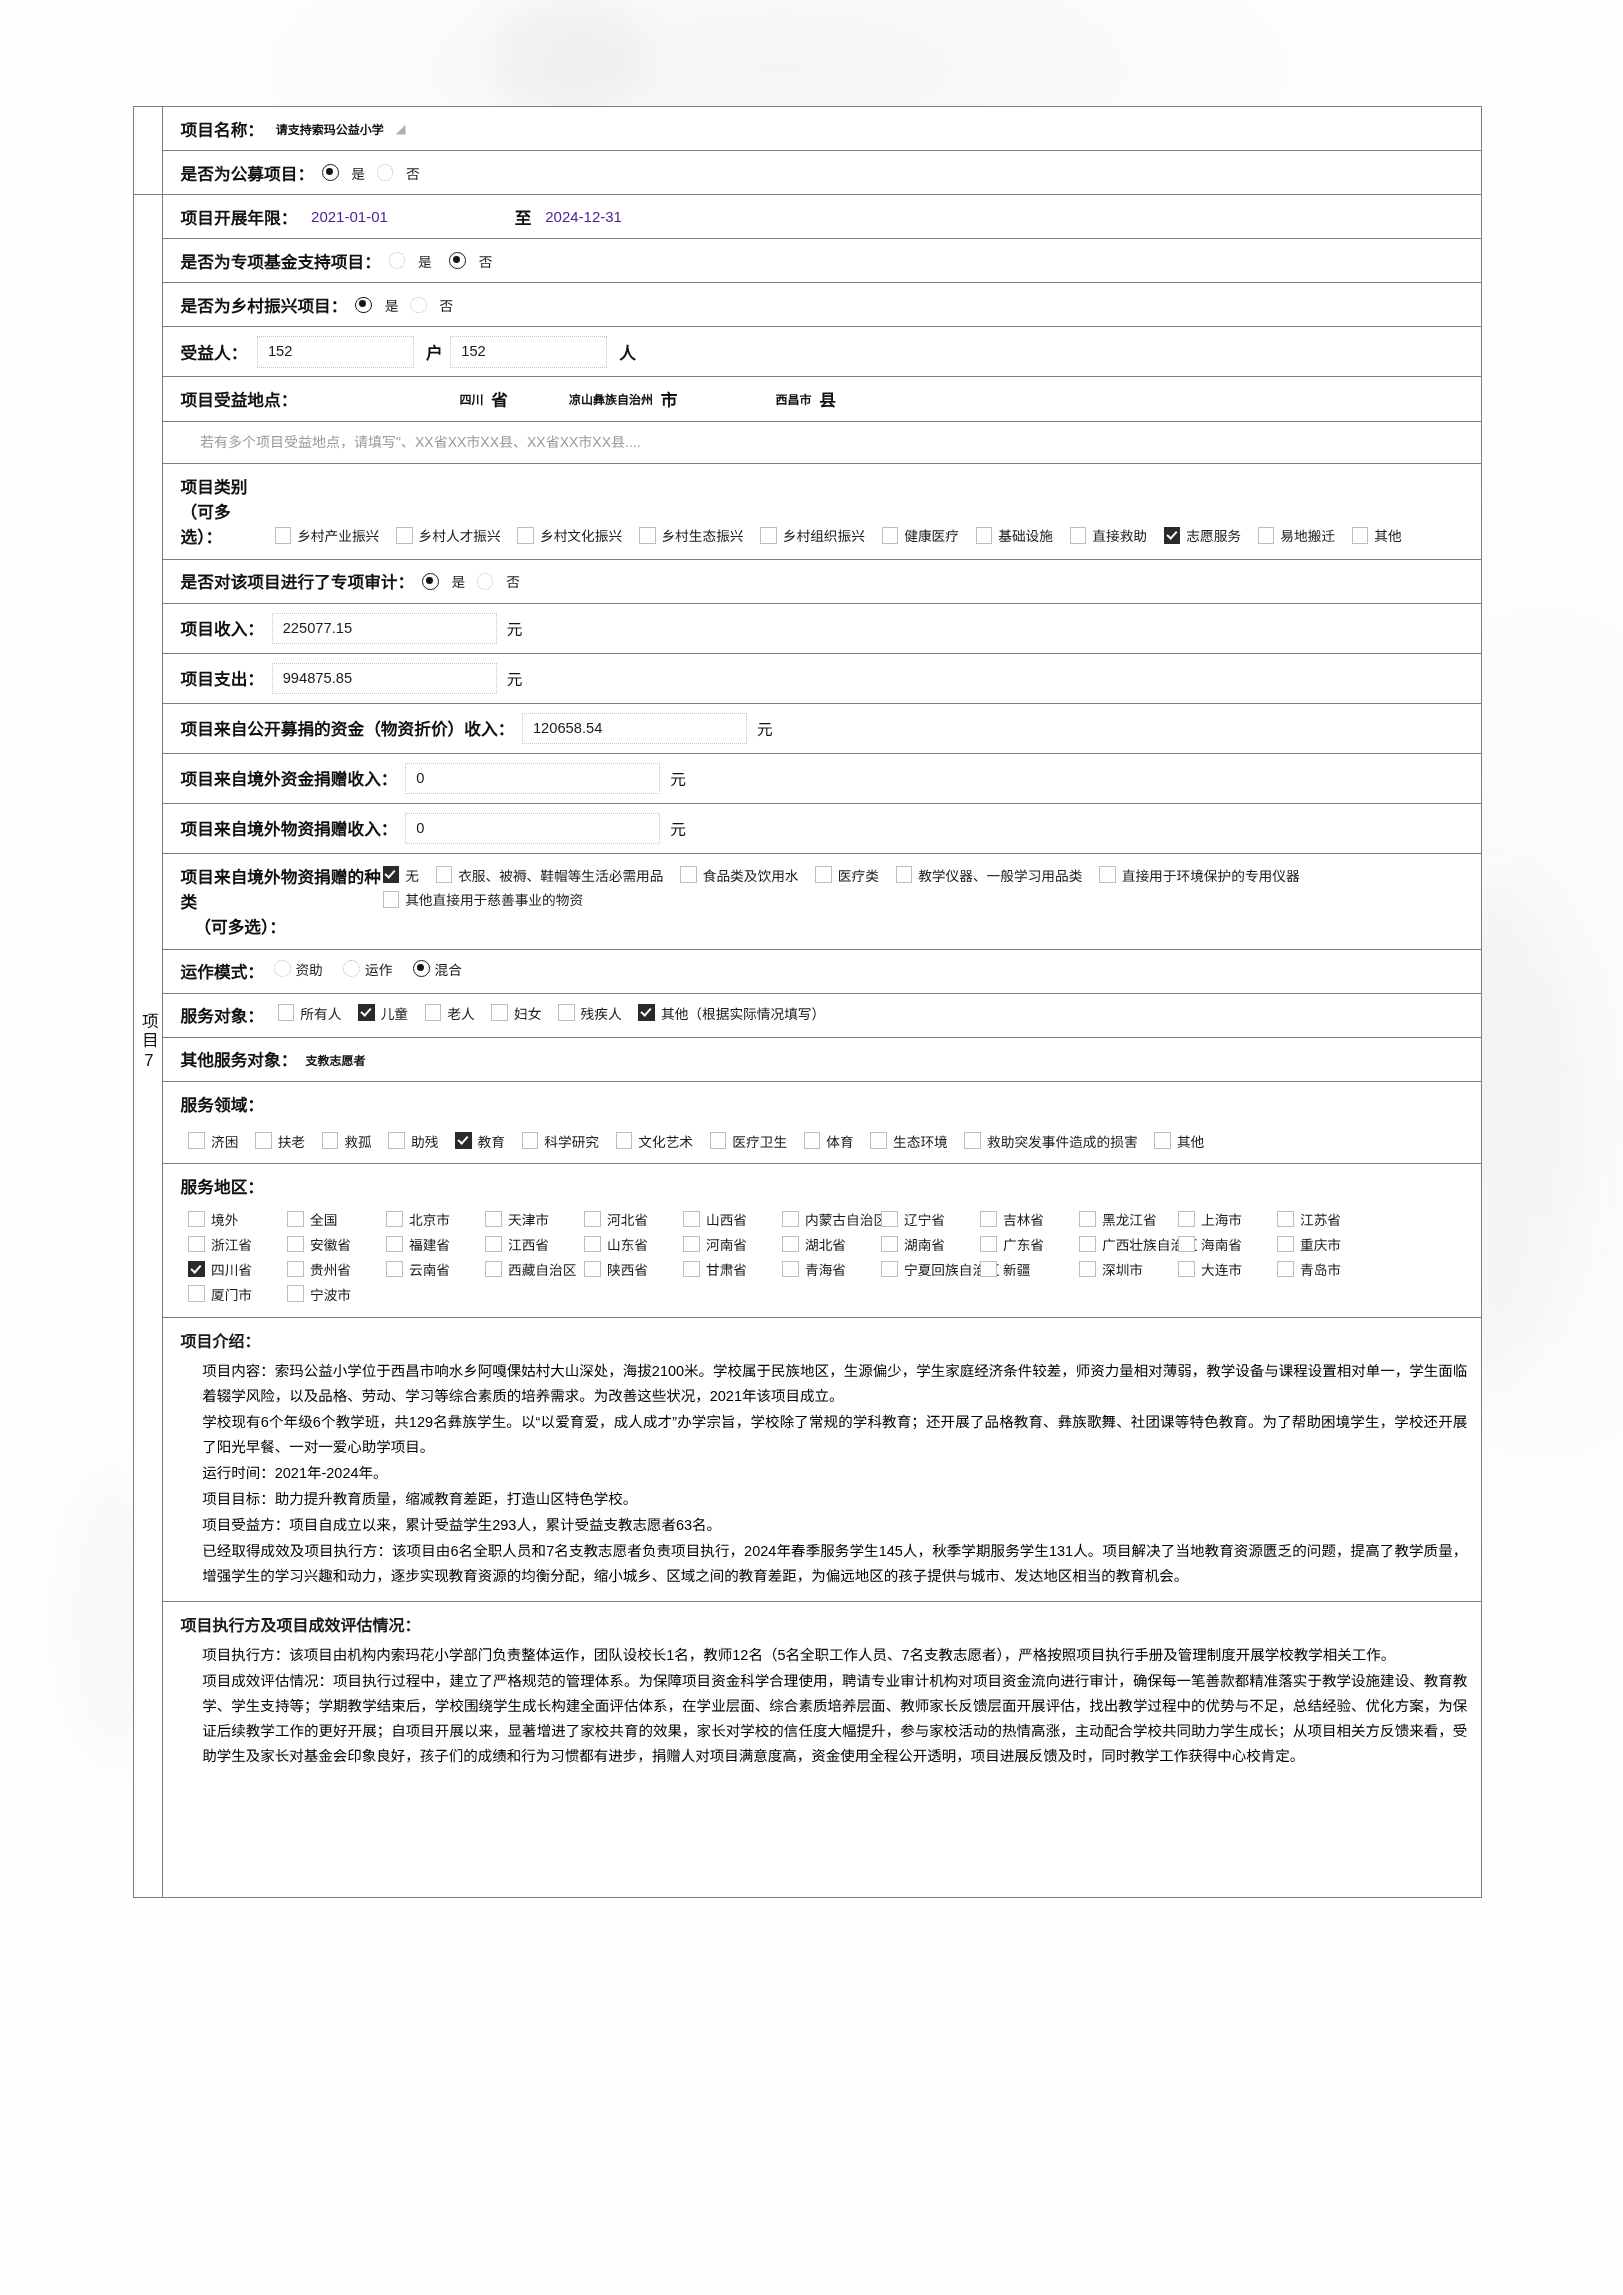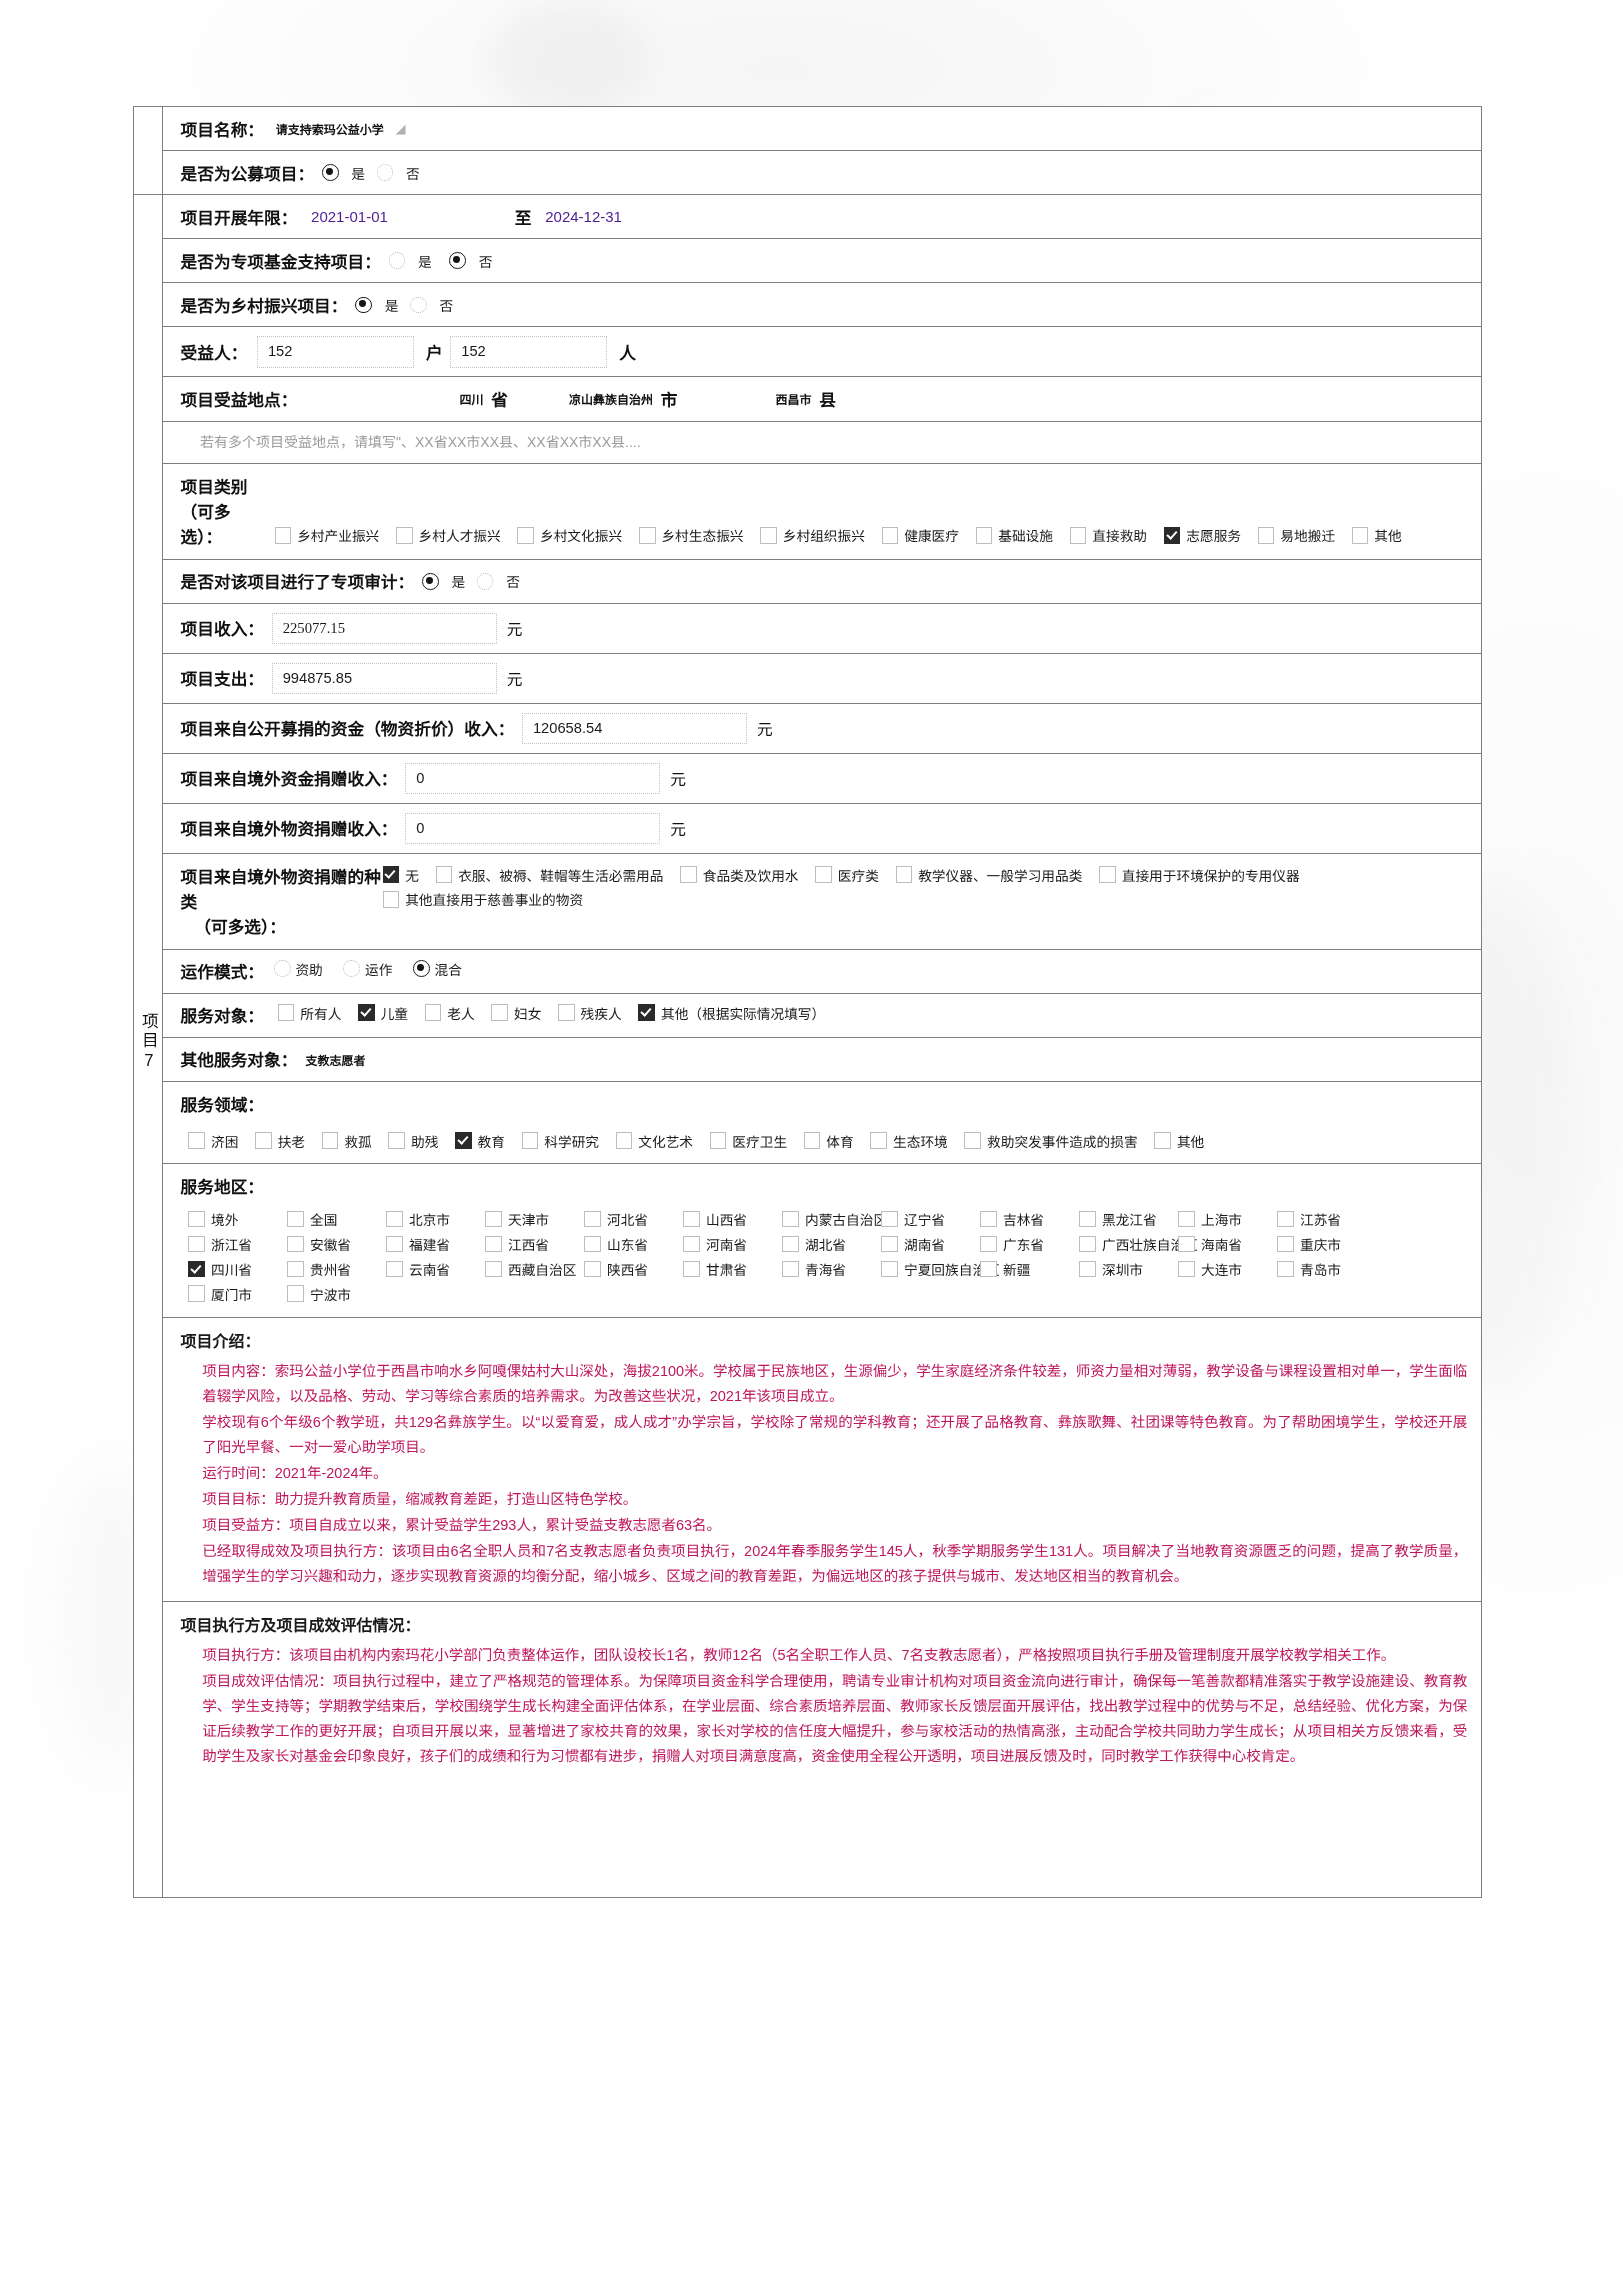--- a/index.html
+++ b/index.html
@@ -88,21 +88,21 @@
   .unit{font-size:15.7px;margin-left:9.8px;color:#111;}
 
   .placeholder-row{
     padding:9.8px 13.7px 11.8px 37px;font-size:14px;color:#9b9b9b;
   }
   .resize-handle{
     float:right;color:#b0b0b0;font-size:12.7px;margin-right:7.8px;
   }
 
   .multiline{padding:9.8px 13.7px 11.8px 17.6px;}
-  .prow{font-size:14.5px;line-height:1.72;color:#be185d;text-align:justify;margin:0 0 1px 0;}
+  .prow{font-size:14.5px;line-height:1.72;color:#000000;text-align:justify;margin:0 0 1px 0;}
   .prow.indent{text-indent:0;padding-left:21.6px;}
   .sect-title{font-size:16px;font-weight:600;margin:0 0 6.9px 0;}
 
   .cat-label{font-size:16.7px;font-weight:600;line-height:1.5;width:94px;flex:none;}
   .cat-body{flex:1;}
 
   .footer{
     position:absolute;left:0;right:0;top:2135px;text-align:center;
     font-size:16.7px;color:#111;letter-spacing:1px;
   }
@@ -277,21 +277,21 @@
             <span class="radio off"></span>
             <span class="rlabel">否</span>
           </div>
         </td>
       </tr>
 
       <tr>
         <td>
           <div class="cell inline">
             <span class="lab">项目收入：</span>
-            <span class="tbox w230" style="margin-left:7.8px;font-family:Liberation Serif, serif;">225077.15</span>
+            <span class="tbox w230" style="margin-left:7.8px;">225077.15</span>
             <span class="unit">元</span>
           </div>
         </td>
       </tr>
 
       <tr>
         <td>
           <div class="cell inline">
             <span class="lab">项目支出：</span>
             <span class="tbox w230" style="margin-left:7.8px;">994875.85</span>

